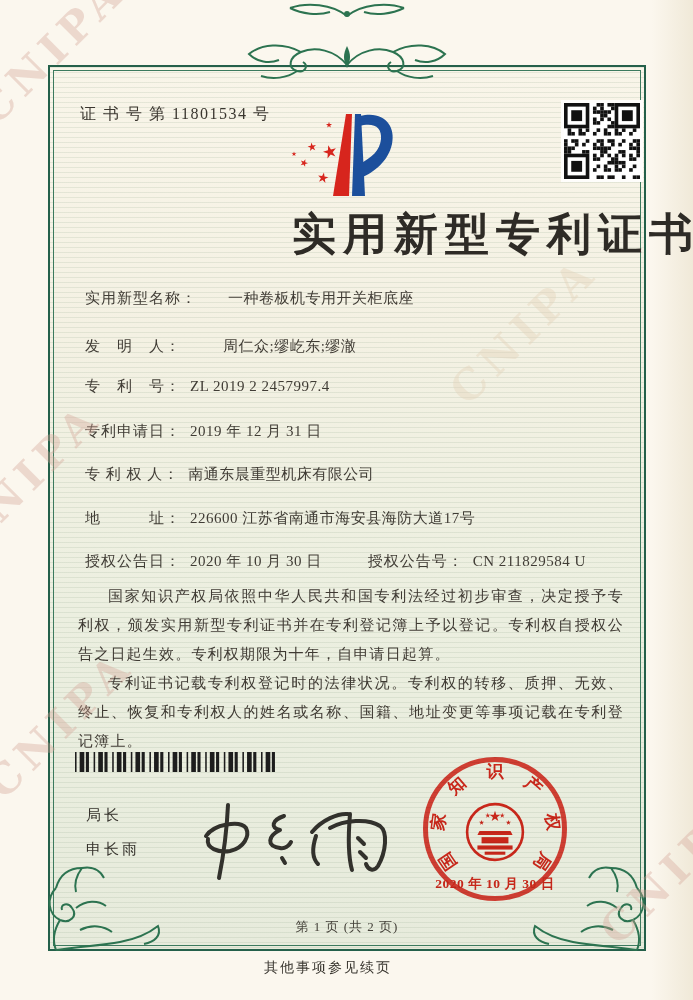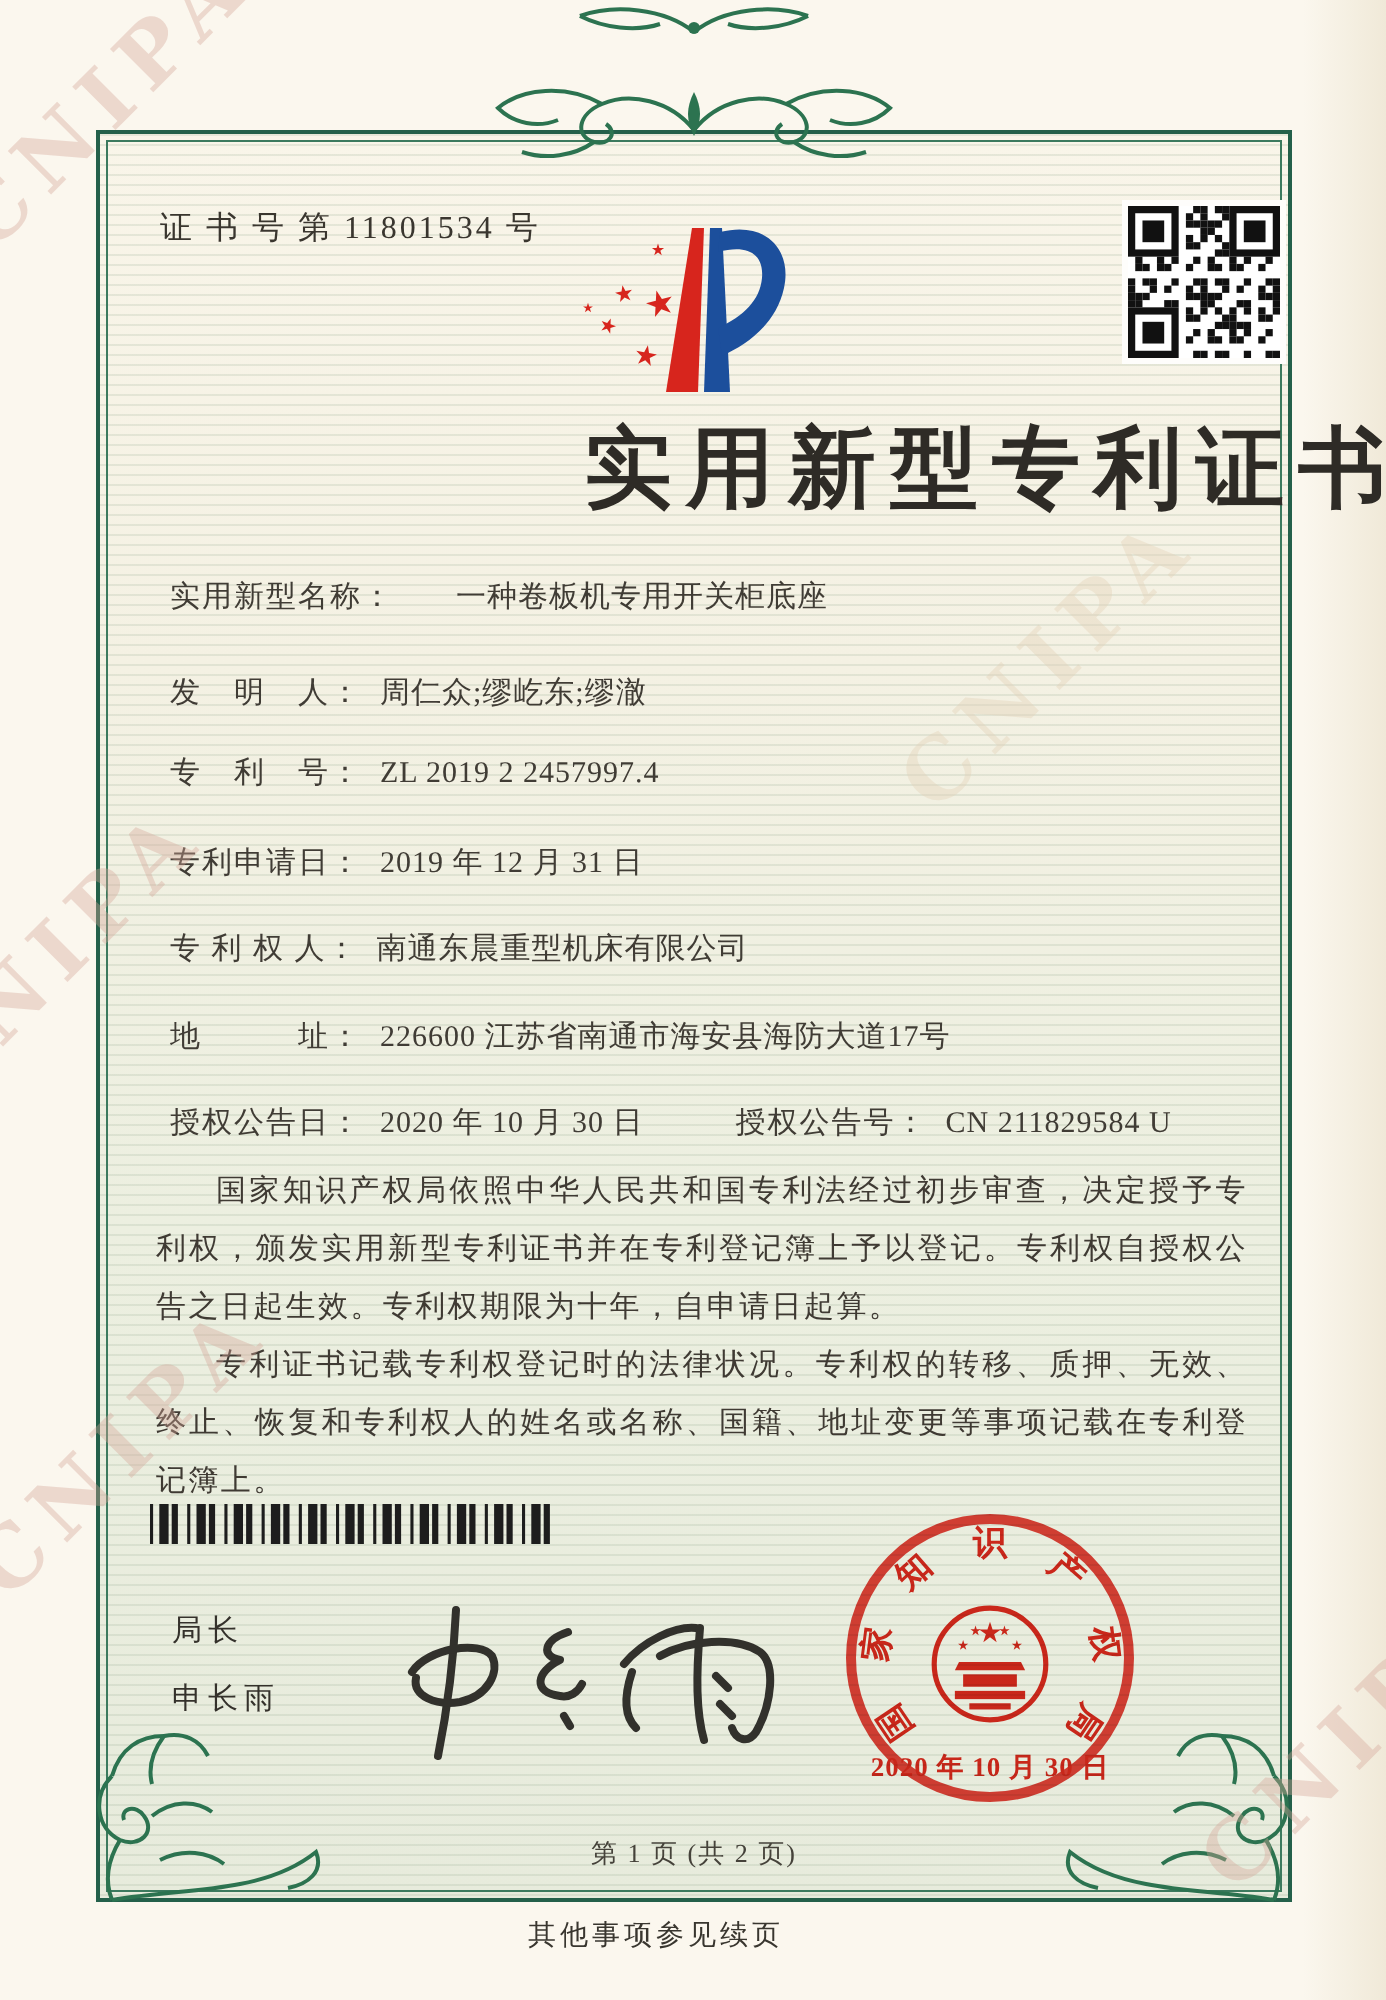--- a/index.html
+++ b/index.html
@@ -276,21 +276,21 @@
         <rect x="72.38095238095238" y="72.38095238095238" width="3.619047619047619" height="3.619047619047619" fill="#111"></rect>
       </svg>
   </div>
 
   <div class="title">实用新型专利证书</div>
 
   <div class="frow" style="top:289px;gap:22px;">
     <span class="flabel">实用新型名称：</span>
     <span class="fvalue">一种卷板机专用开关柜底座</span>
   </div>
-  <div class="frow" style="top:337px;">
+  <div class="frow" style="top:337px;gap:33px;">
     <span class="flabel">发　明　人：</span>
     <span class="fvalue">周仁众;缪屹东;缪澈</span>
   </div>
   <div class="frow" style="top:377px;">
     <span class="flabel">专　利　号：</span>
     <span class="fvalue">ZL 2019 2 2457997.4</span>
   </div>
   <div class="frow" style="top:422px;">
     <span class="flabel">专利申请日：</span>
     <span class="fvalue">2019 年 12 月 31 日</span>

